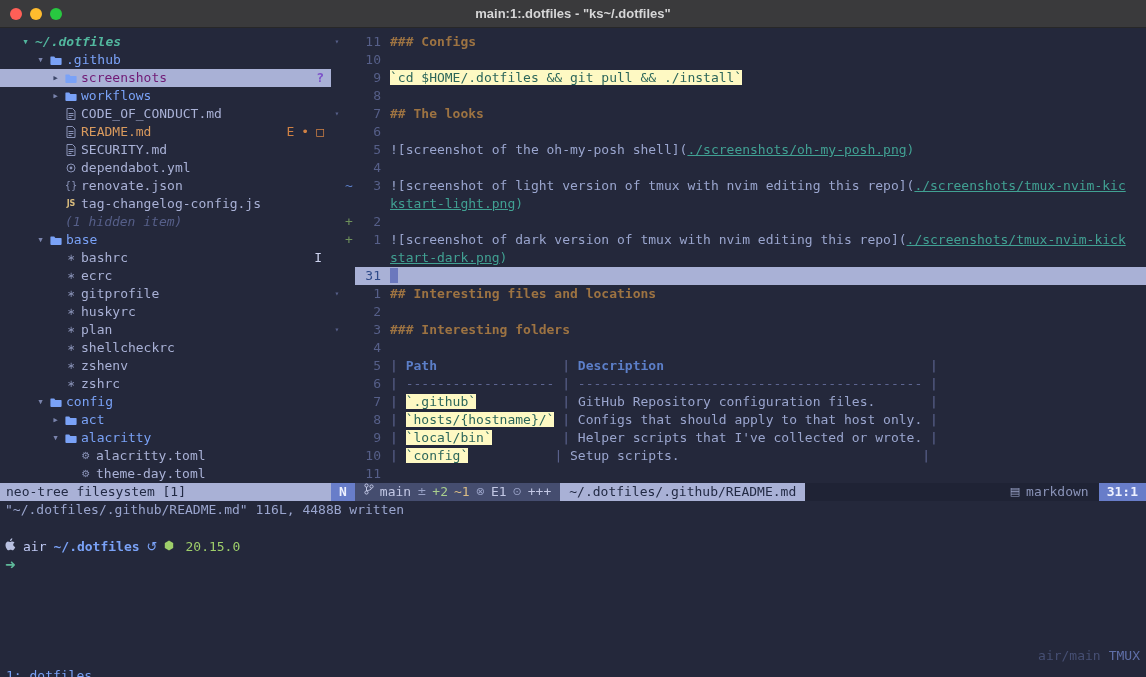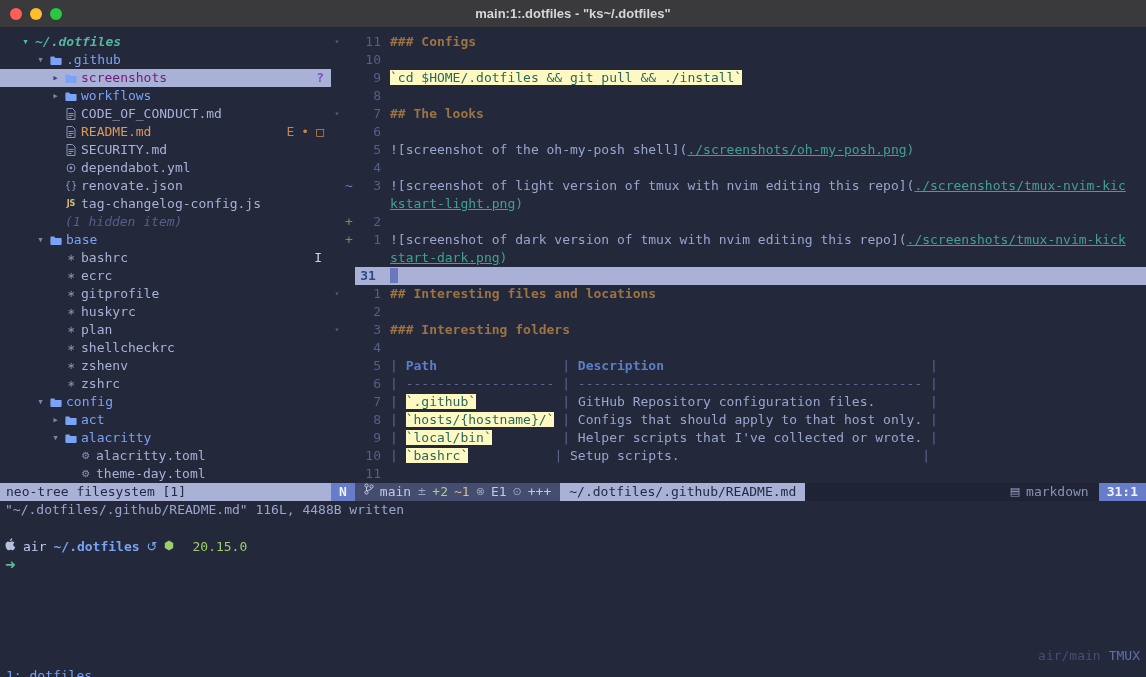--- a/index.html
+++ b/index.html
@@ -43,21 +43,21 @@
 
   
   .editor { position:absolute; left:331px; top:0; right:0; height:455px; padding-top:5px; overflow:hidden; }
   .ed-line { height:18px; display:flex; }
   .fold { width:12px; flex:none; color:#565f89; font-size:8px; text-align:center; line-height:18px; }
   .sign { width:12px; flex:none; text-align:center; }
   .sign.add{ color:#6f915c; } .sign.chg{ color:#5c7fc9; }
   .lnum { width:26px; flex:none; text-align:right; color:#565f89; }
   .ltext { margin-left:9px; white-space:pre; }
   .ed-line.current { background:linear-gradient(90deg, transparent 24px, #a9b1d6 24px); }
-  .ed-line.current .lnum { color:#2e4a89; font-weight:bold;text-align:center; }
+  .ed-line.current .lnum { color:#2e4a89; font-weight:normal; }
   .seg-text { color:#9aa5ce; }
   .seg-heading { color:#9d7342; font-weight:bold; }
   .seg-code { background:#fef9c3; color:#2c665a; }
   .seg-url { color:#41a193; text-decoration:underline; }
   .seg-link { color:#41a193; }
   .seg-pipe { color:#5d6591; }
   .seg-tablehead { color:#5c7fc9; font-weight:bold; }
   .seg-dash { color:#5d6591; }
   .seg-cursor { display:inline-block; width:8px; height:15px; background:#6b78bd; vertical-align:text-bottom; }
 
@@ -76,21 +76,21 @@
 
   
   .msgline { position:absolute; left:0; top:473px; width:1146px; height:18px;
              color:#9aa5ce; padding-left:5px; white-space:pre; }
 
   
   .shell-prompt { position:absolute; left:0; top:510px; height:18px; display:flex;
                   align-items:center; gap:7px; padding-left:5px; color:#c0caf5; }
   .sh-path { color:#7aa2f7; font-weight:bold; }
   .sh-sync { color:#7aa2f7; font-family:"DejaVu Sans", sans-serif; }
-  .sh-node { color:#9ece6a; display:flex; align-items:center; gap:18px; }
+  .sh-node { color:#9ece6a; display:flex; align-items:center; gap:11px; }
   .shell-arrow { position:absolute; left:5px; top:528px; height:18px; color:#5fb99a;
                  font-family:"DejaVu Sans", sans-serif; }
 
   
   .tmuxbar { position:absolute; left:0; top:618px; width:1146px; height:20px;
              display:flex; align-items:center; padding:0 6px; }
   .tmux-window { color:#7aa2f7;margin-top:40px; }
   .tmux-right { margin-left:auto; display:flex; gap:8px; align-items:center; }
   .tmux-session { color:#464f73; }
   .tmux-label { color:#5f6fa8; }
@@ -299,21 +299,21 @@
       <div class="ed-line">
         <span class="fold"></span>
         <span class="sign"></span>
         <span class="lnum">9</span>
         <span class="ltext"><span class="seg-pipe">| </span><span class="seg-code">`local/bin`</span><span class="seg-text">        </span><span class="seg-pipe"> | </span><span class="seg-text">Helper scripts that I've collected or wrote.</span><span class="seg-pipe"> |</span></span>
       </div>
       <div class="ed-line">
         <span class="fold"></span>
         <span class="sign"></span>
         <span class="lnum">10</span>
-        <span class="ltext"><span class="seg-pipe">| </span><span class="seg-code">`bashrc`</span><span class="seg-text">          </span><span class="seg-pipe"> | </span><span class="seg-text">Setup scripts.                              </span><span class="seg-pipe"> |</span></span>
+        <span class="ltext"><span class="seg-pipe">| </span><span class="seg-code">`config`</span><span class="seg-text">          </span><span class="seg-pipe"> | </span><span class="seg-text">Setup scripts.                              </span><span class="seg-pipe"> |</span></span>
       </div>
       <div class="ed-line">
         <span class="fold"></span>
         <span class="sign"></span>
         <span class="lnum">11</span>
         <span class="ltext"></span>
       </div>
     </div>
 
   <div class="statusrow">

